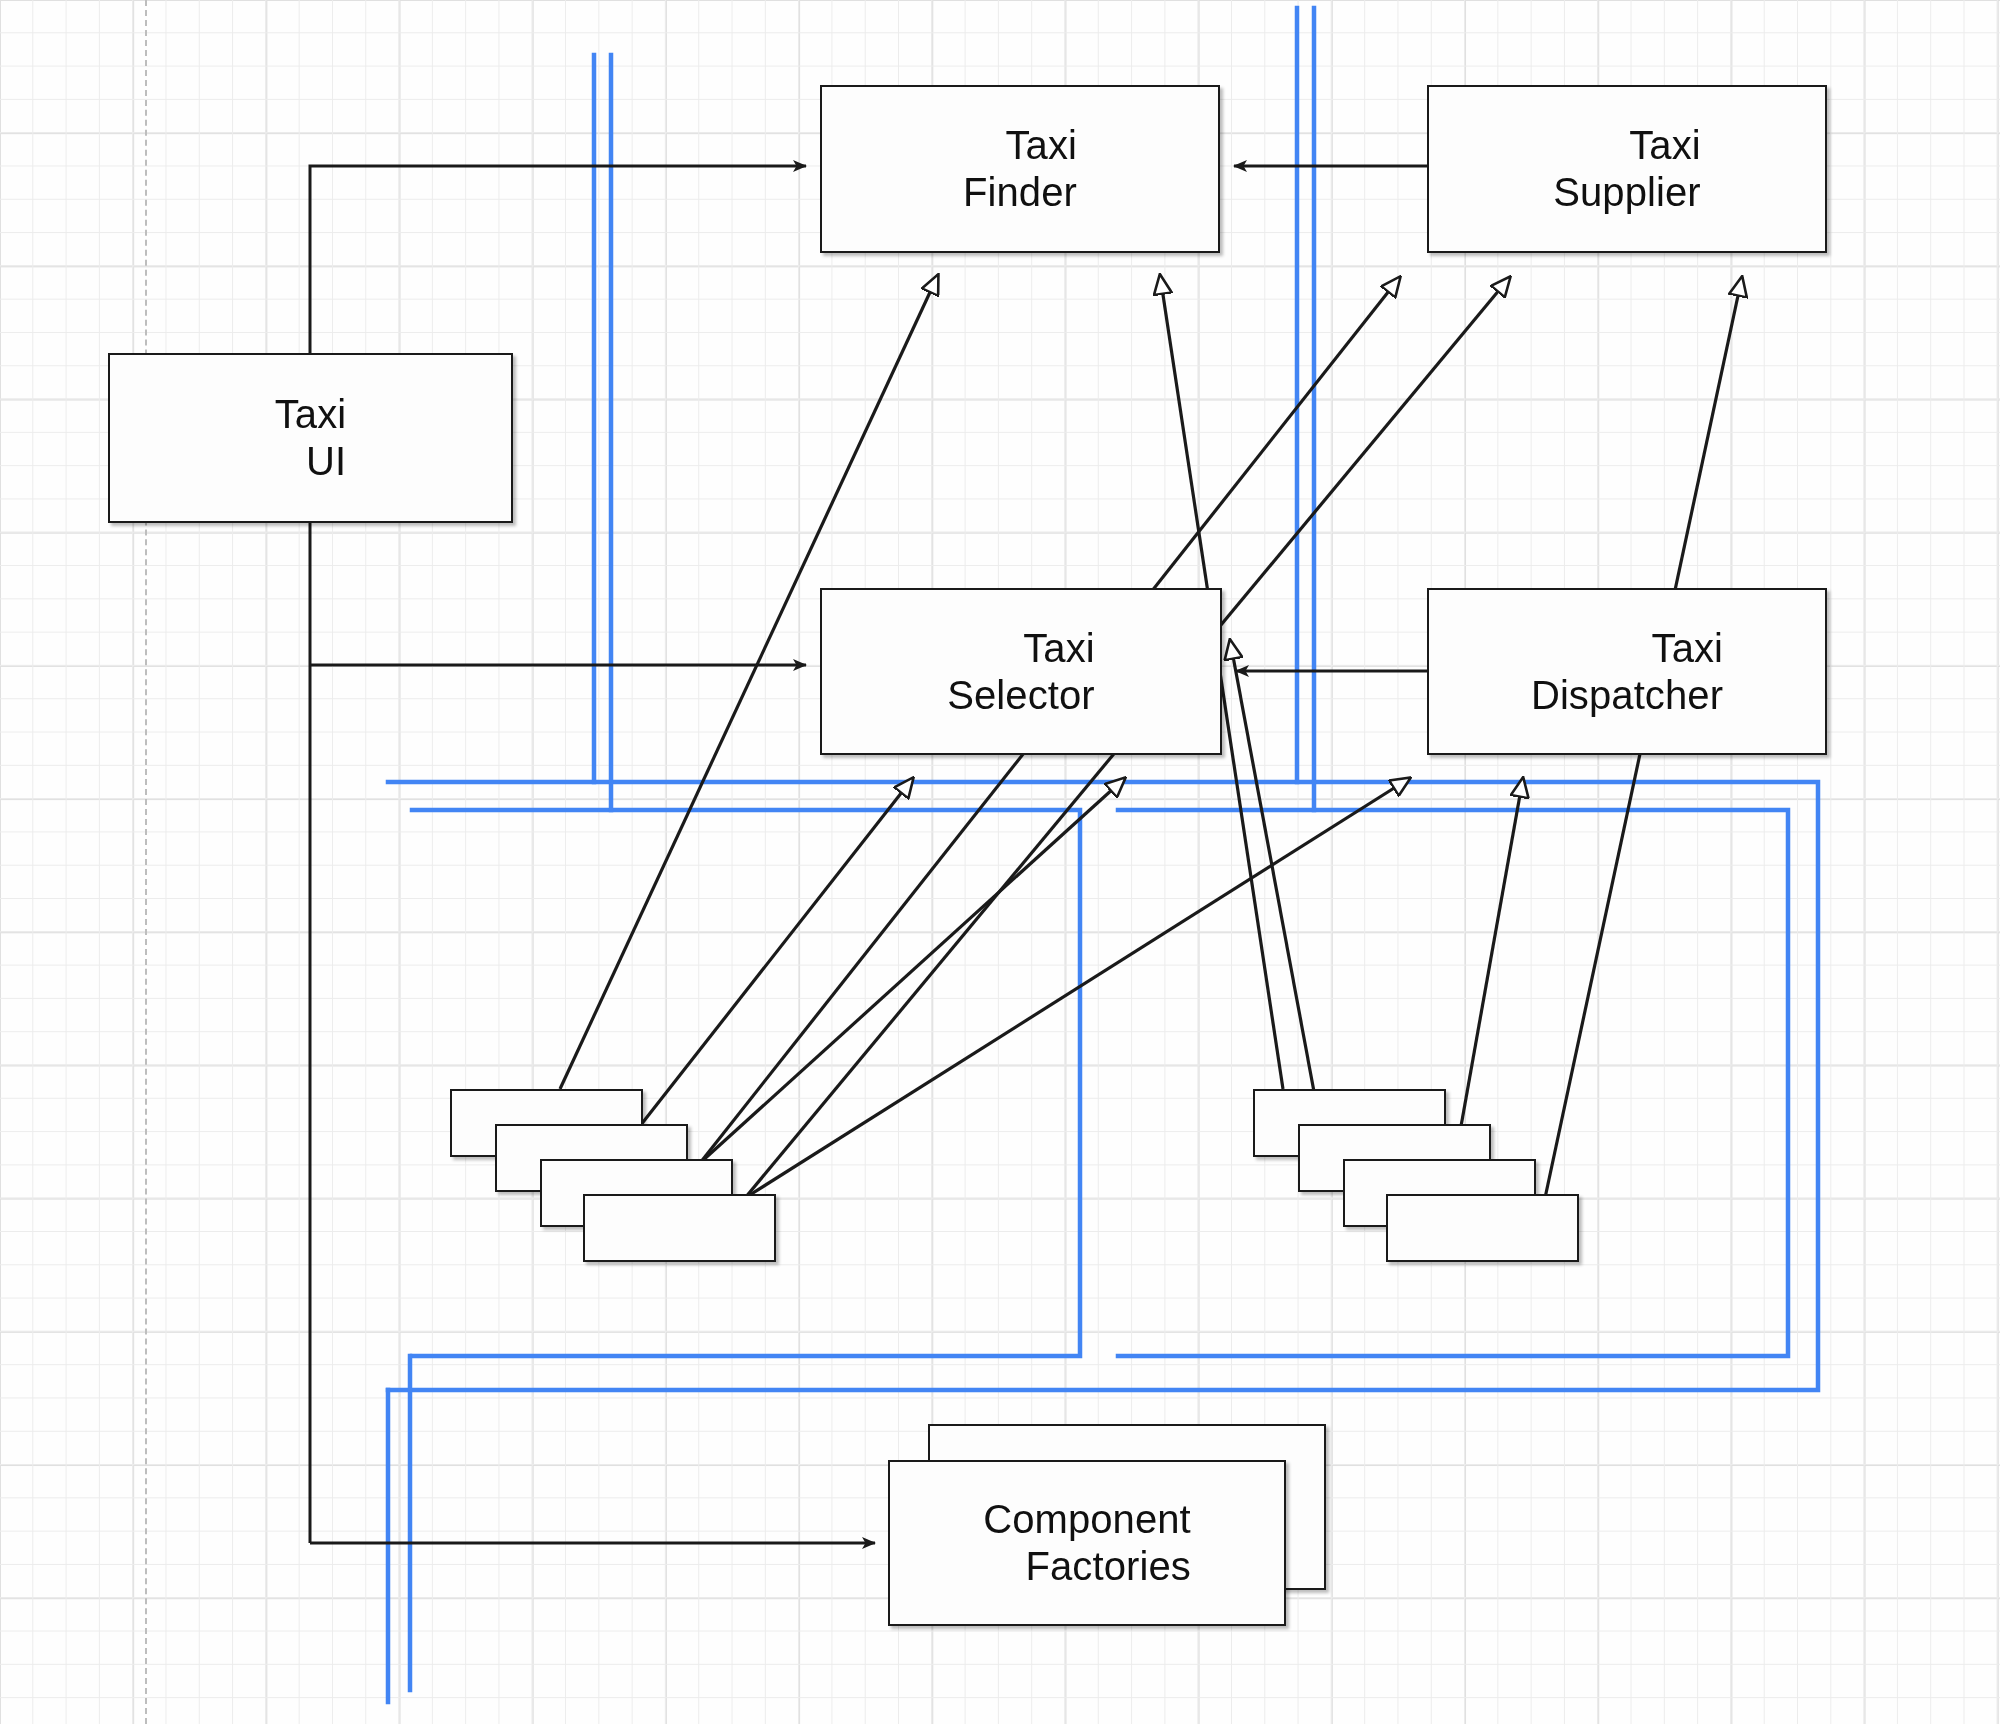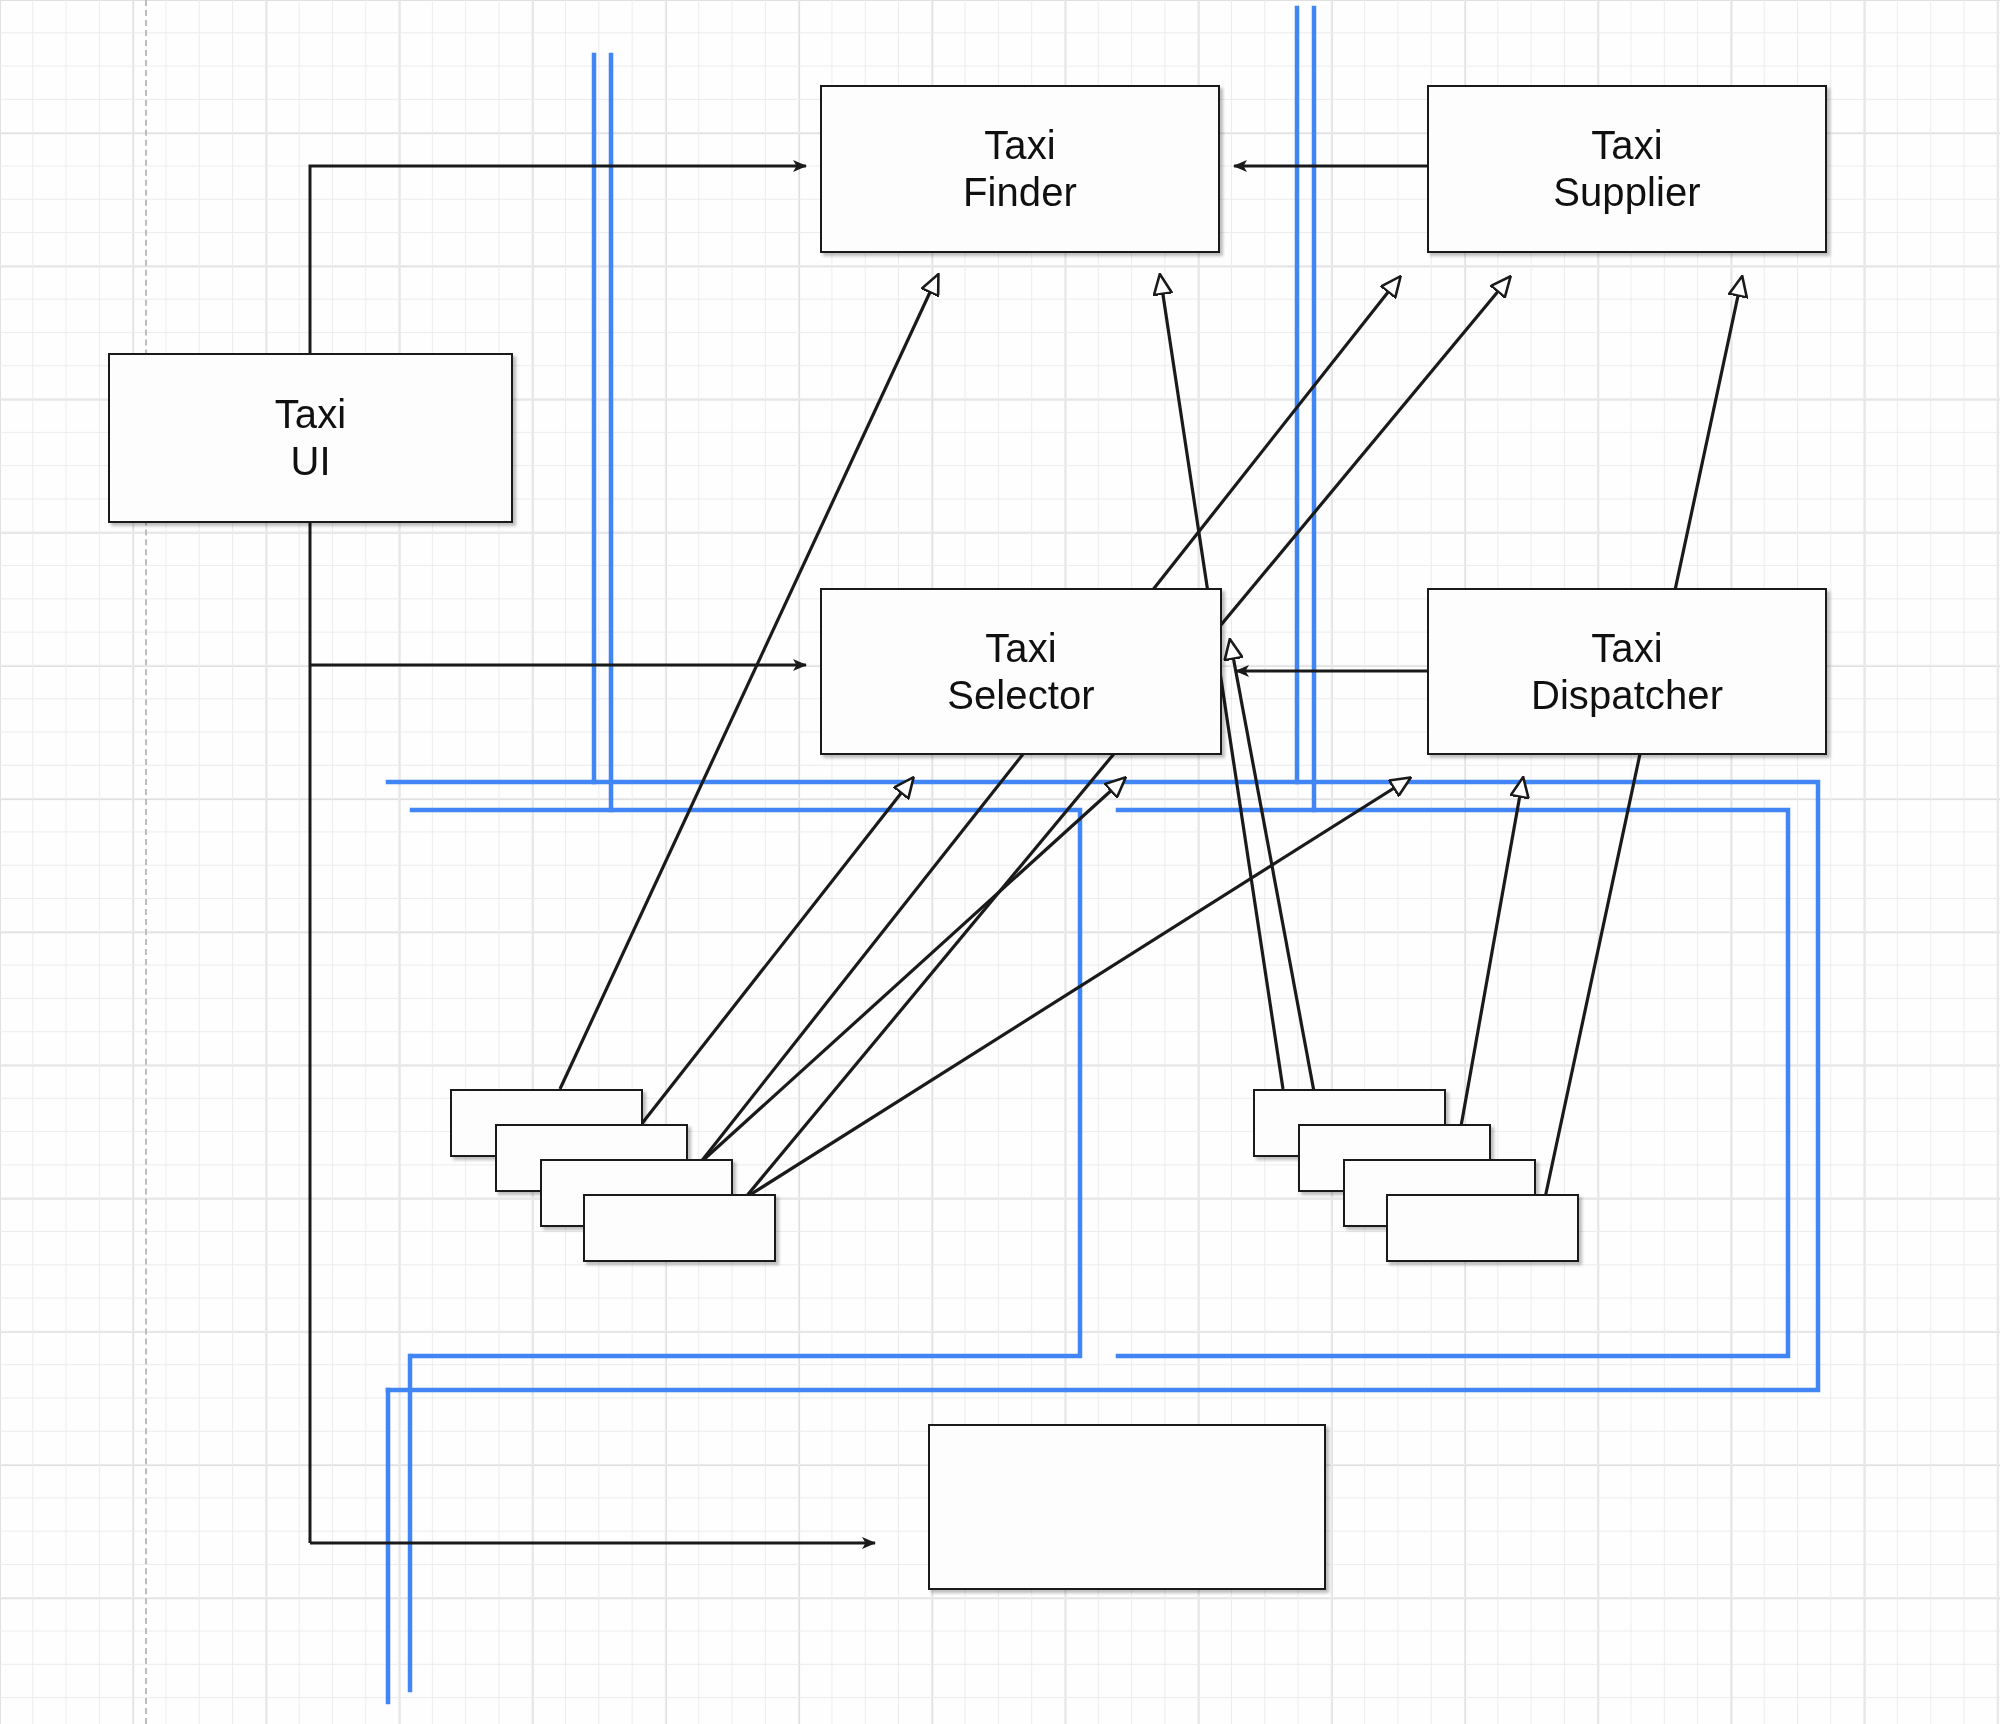--- a/index.html
+++ b/index.html
@@ -39,21 +39,21 @@
   }
   .node {
     position: absolute;
     background: #fdfdfd;
     border: 2.5px solid #1a1a1a;
     box-sizing: border-box;
     box-shadow: 3px 3px 3px rgba(0,0,0,0.26);
     display: flex;
     align-items: center;
     justify-content: center;
-    text-align: center;
+    text-align: right;
     color: #101010;
     font-size: 40px;
     line-height: 1.17;
     font-weight: 400;
     letter-spacing: 0.1px;
   }
   .node .label { white-space: pre-line; }
   .minibox {
     position: absolute;
     background: #fdfdfd;
@@ -174,14 +174,18 @@
   <div class="node" style="left:820px; top:588px; width:402px; height:167px;">
     <span class="label">Taxi
 Selector</span>
   </div>
 
   <div class="node" style="left:1427px; top:588px; width:400px; height:167px;">
     <span class="label">Taxi
 Dispatcher</span>
   </div>
 
+  <div class="node" style="left:888px; top:1460px; width:398px; height:166px;">
+    <span class="label">Component
+Factories</span>
+  </div>
 
 </div>
 
 </body></html>

